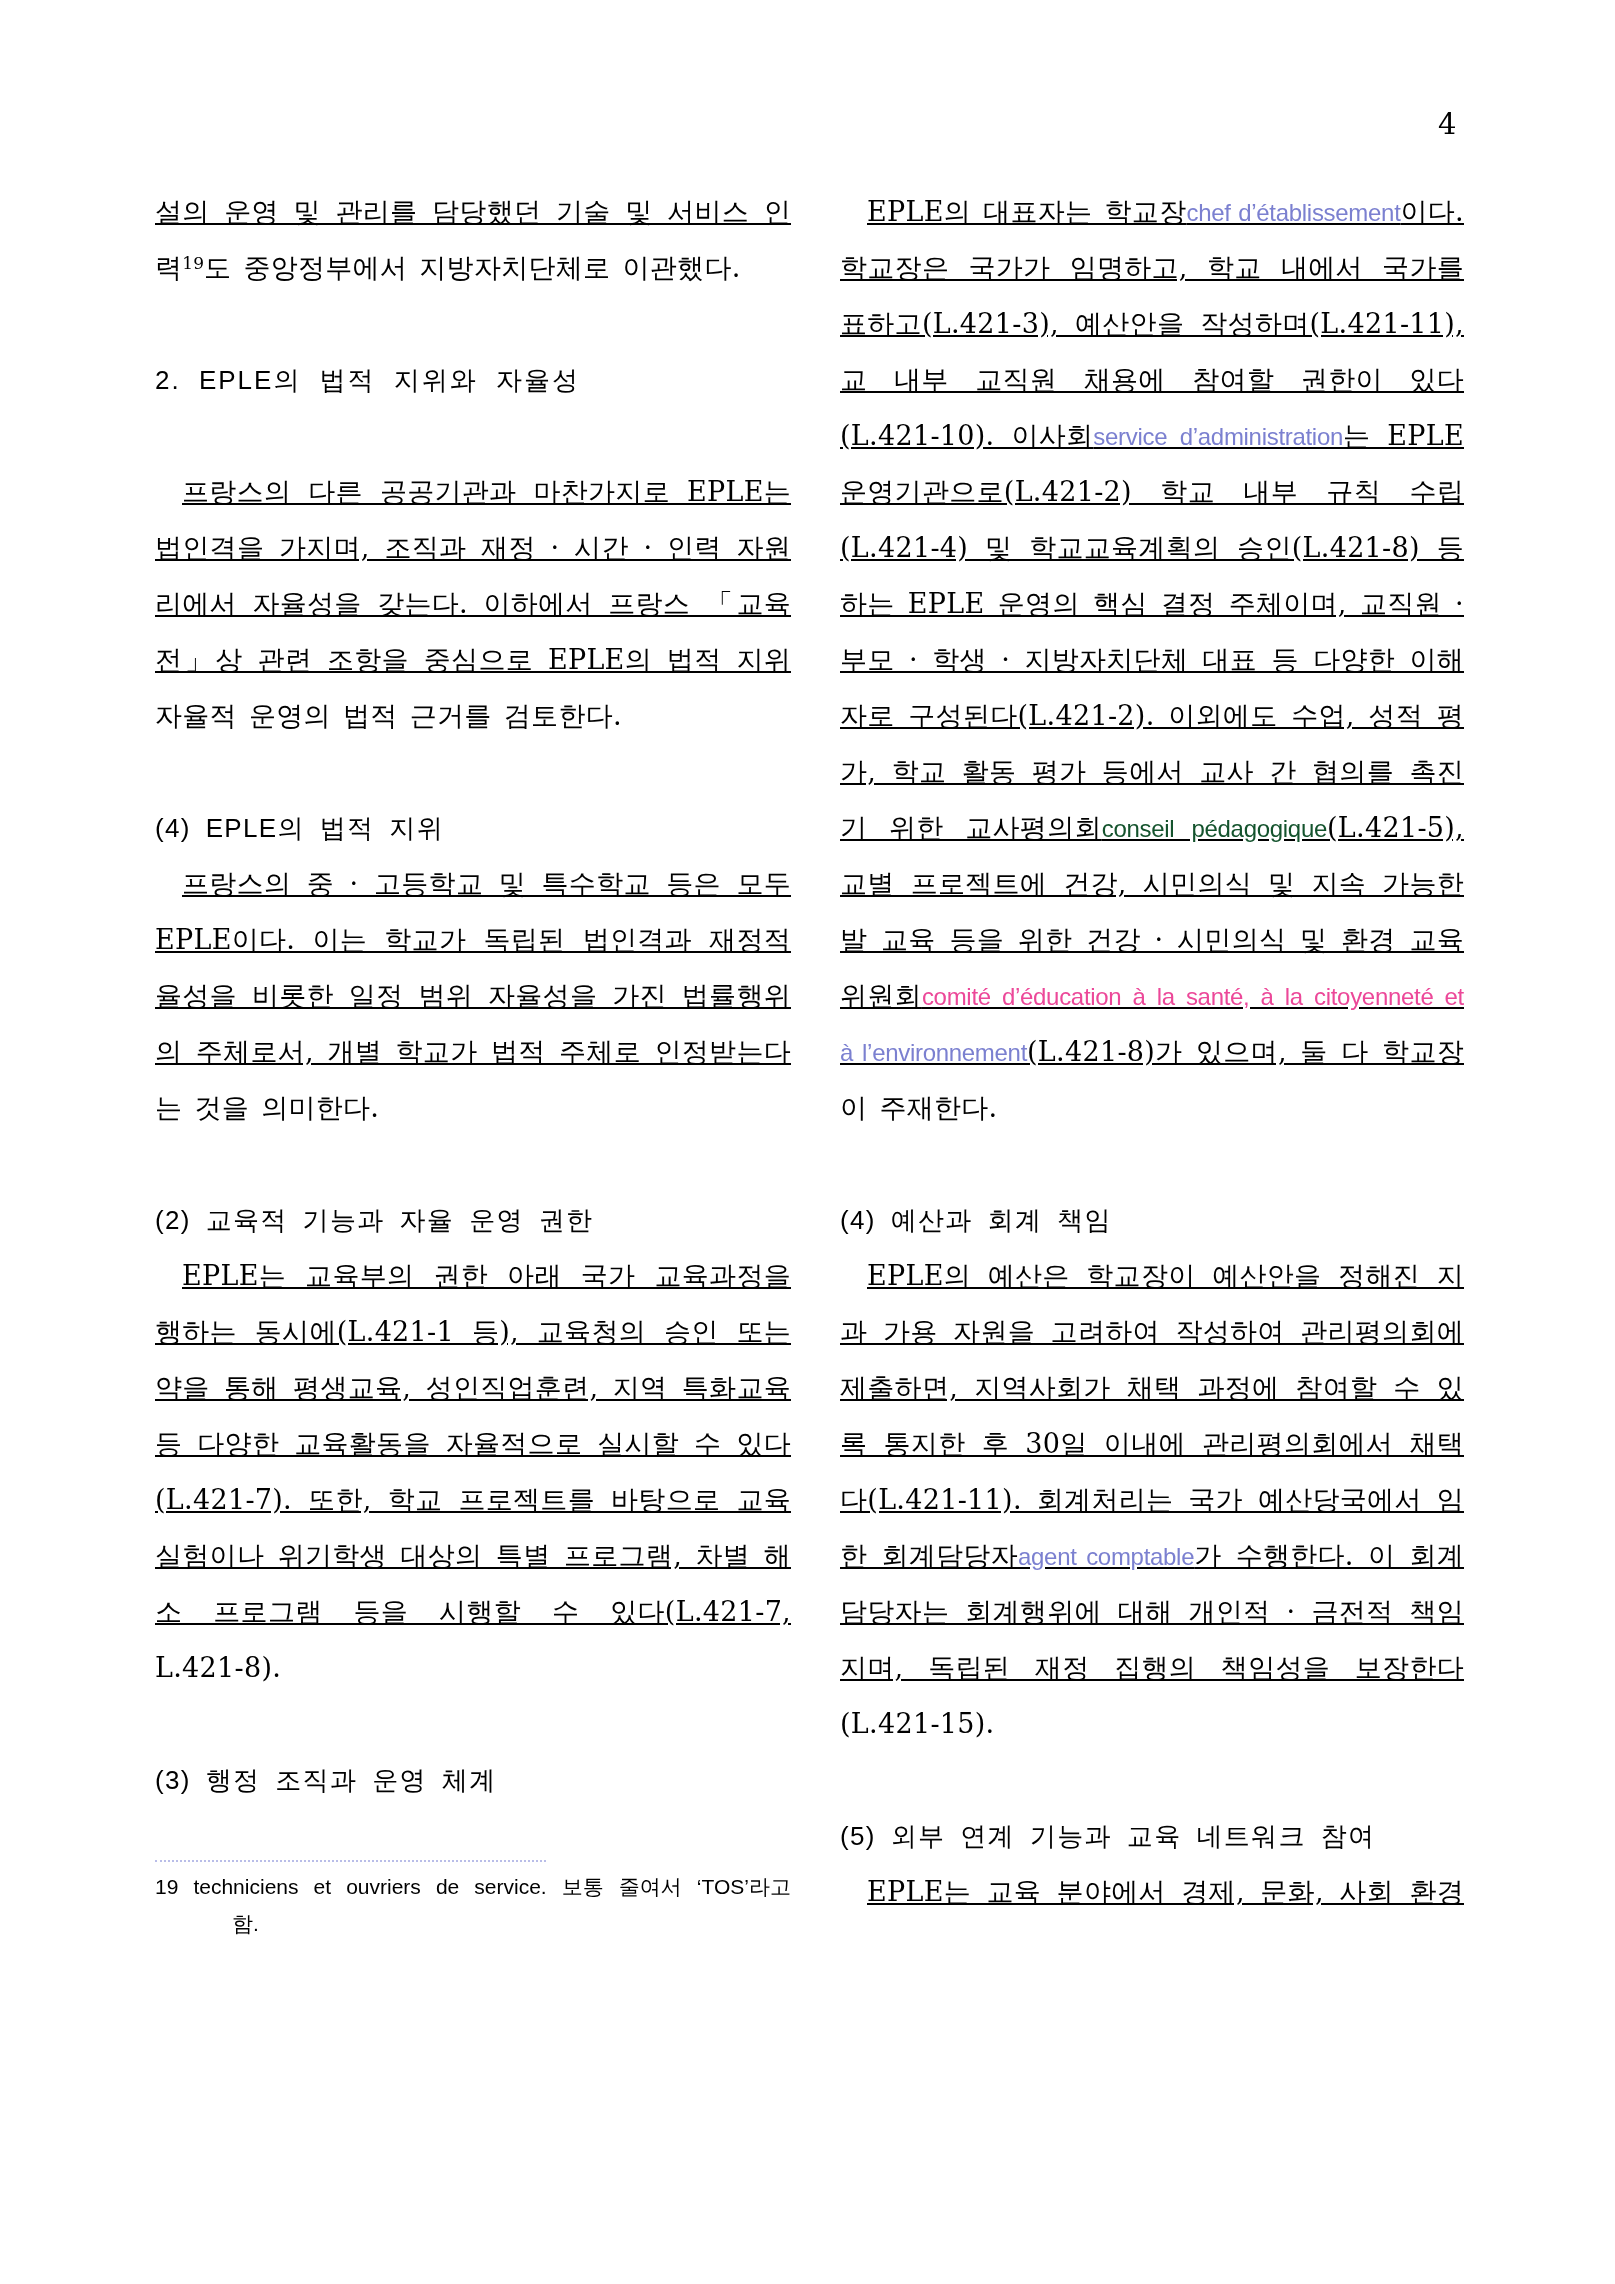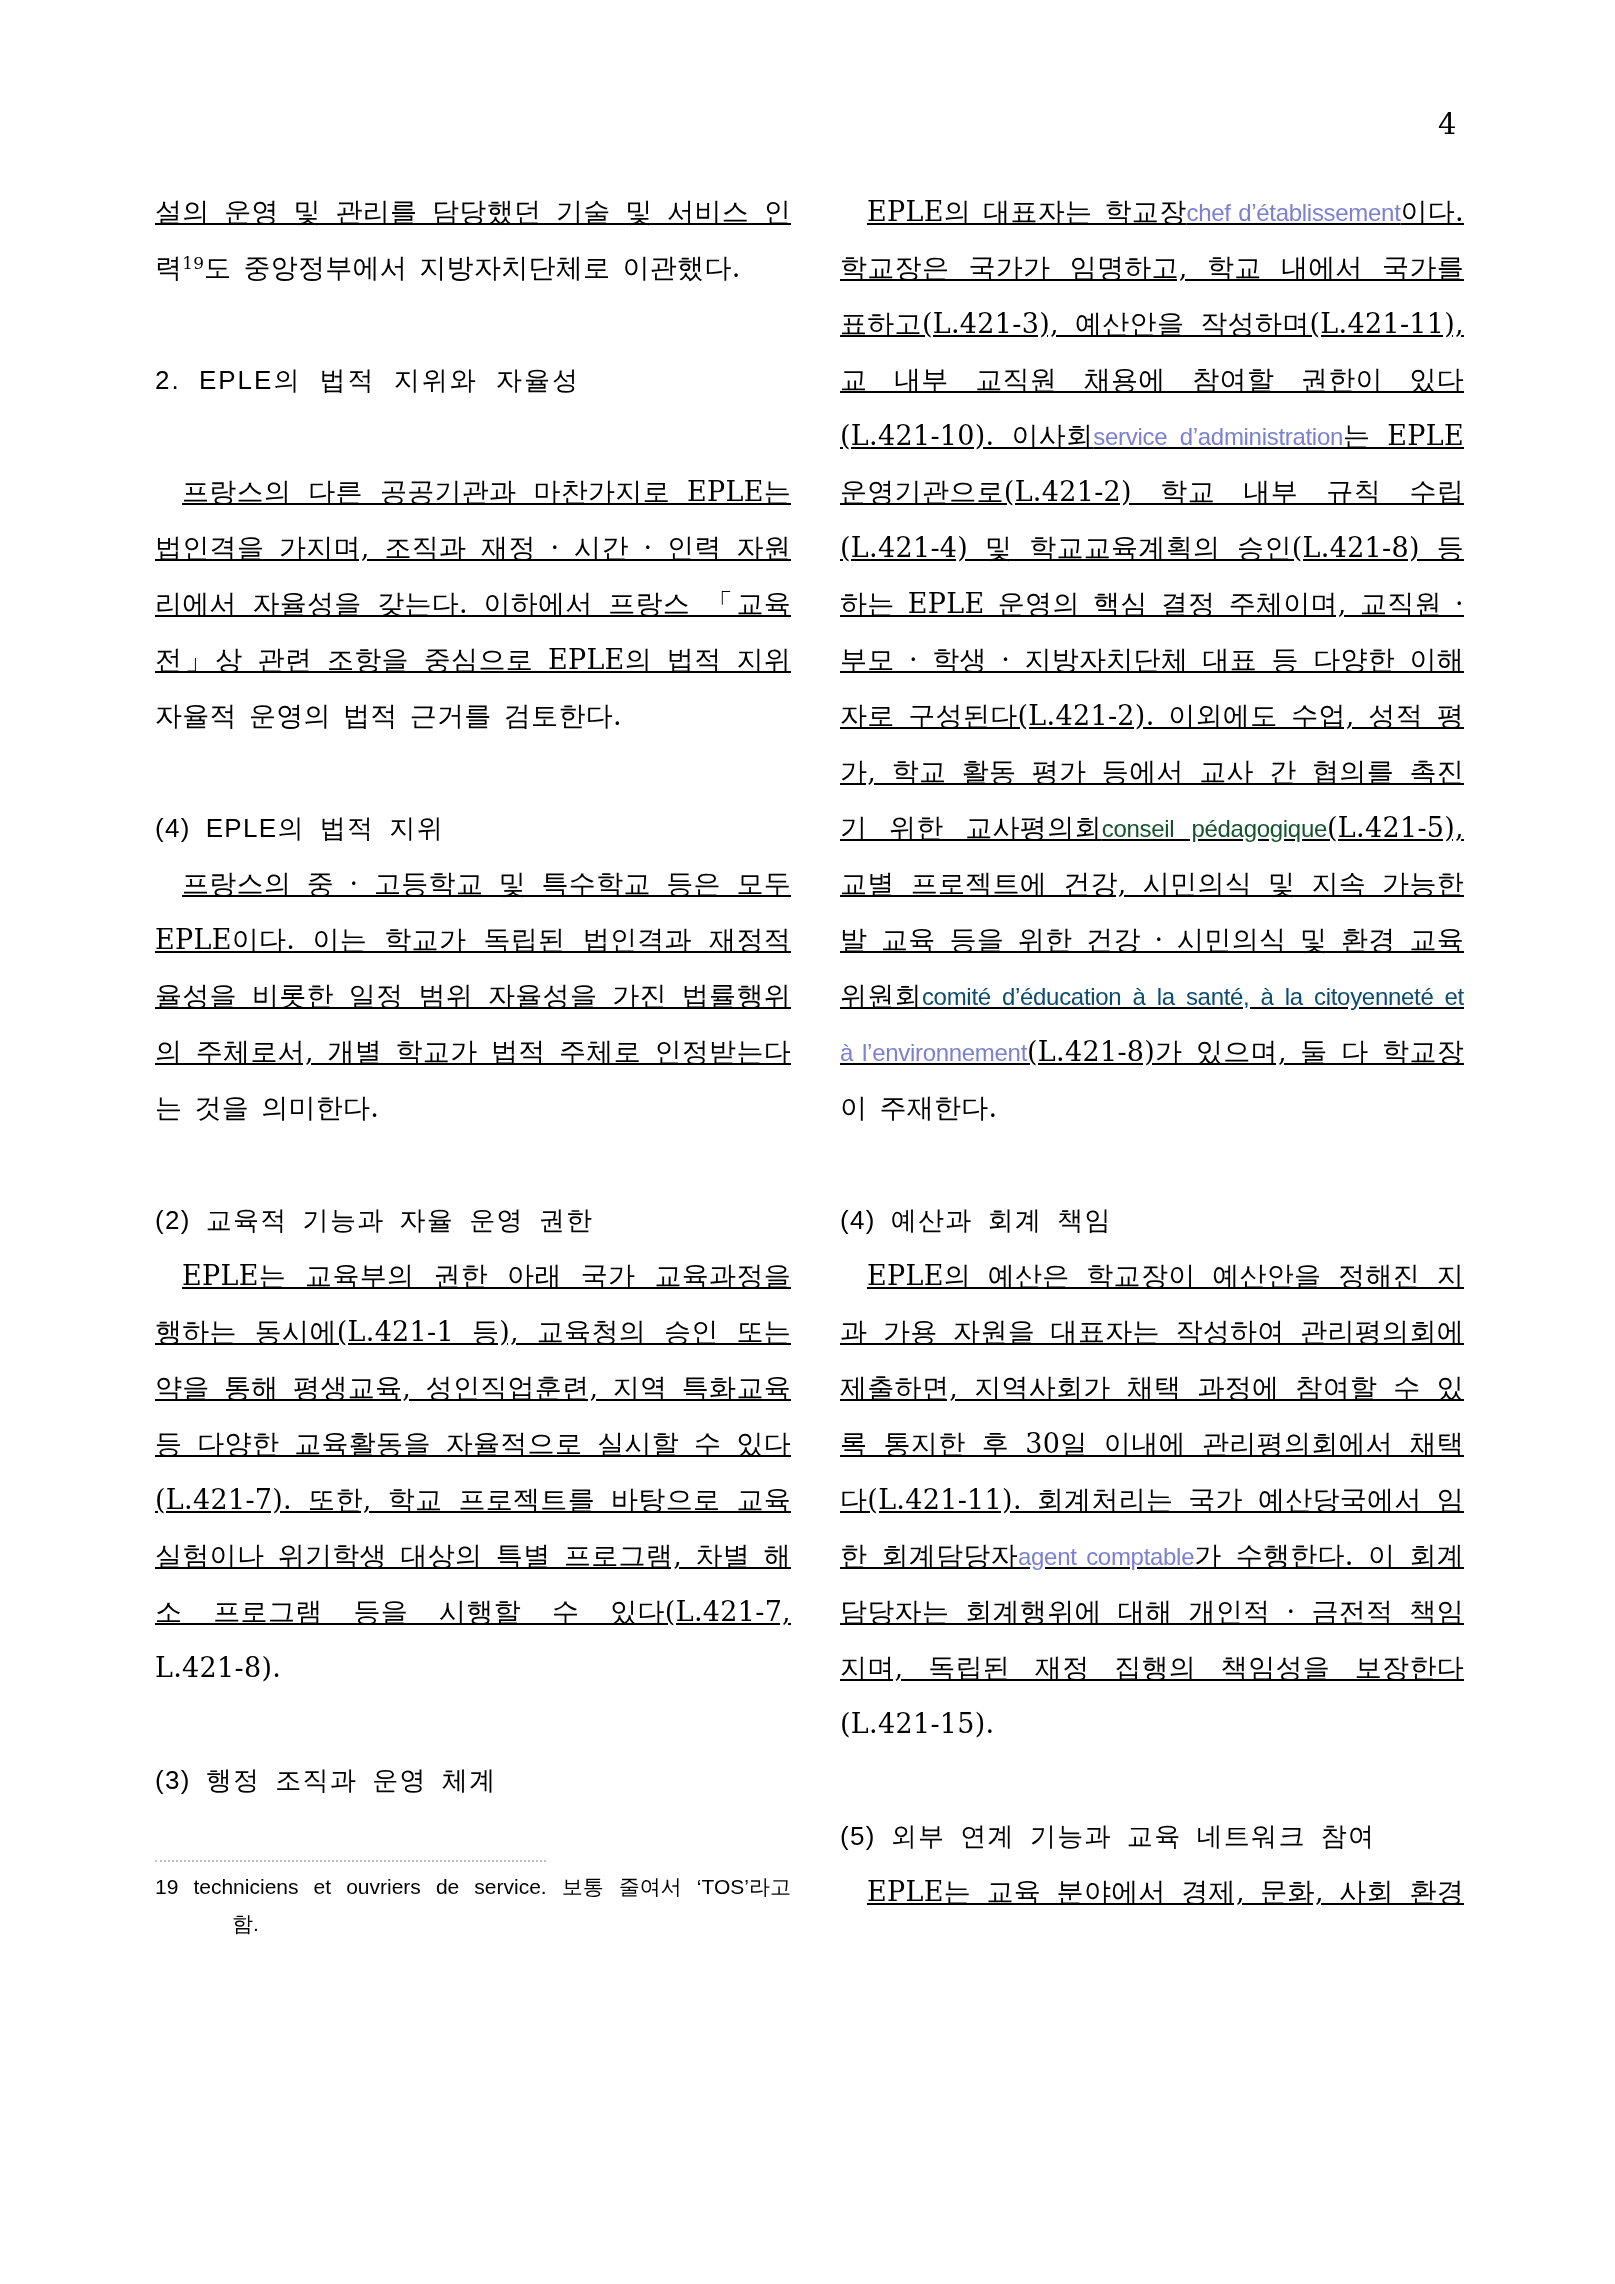--- a/index.html
+++ b/index.html
@@ -67,27 +67,27 @@
       <div class="line just"><span class="seg-ko">(L.421-10). 이사회</span><span class="seg-fr" style="color: rgb(123, 128, 208);">service d’administration</span><span class="seg-ko">는 EPLE의</span></div>
       <div class="line just"><span class="seg-ko">운영기관으로(L.421-2) 학교 내부 규칙 수립</span></div>
       <div class="line just"><span class="seg-ko">(L.421-4) 및 학교교육계획의 승인(L.421-8) 등을</span></div>
       <div class="line just"><span class="seg-ko">하는 EPLE 운영의 핵심 결정 주체이며, 교직원 · 학</span></div>
       <div class="line just"><span class="seg-ko">부모 · 학생 · 지방자치단체 대표 등 다양한 이해관계</span></div>
       <div class="line just"><span class="seg-ko">자로 구성된다(L.421-2). 이외에도 수업, 성적 평</span></div>
       <div class="line just"><span class="seg-ko">가, 학교 활동 평가 등에서 교사 간 협의를 촉진하</span></div>
       <div class="line just"><span class="seg-ko">기 위한 교사평의회</span><span class="seg-fr" style="color: #14532d;">conseil pédagogique</span><span class="seg-ko">(L.421-5), 학</span></div>
       <div class="line just"><span class="seg-ko">교별 프로젝트에 건강, 시민의식 및 지속 가능한 개</span></div>
       <div class="line just"><span class="seg-ko">발 교육 등을 위한 건강 · 시민의식 및 환경 교육</span></div>
-      <div class="line just"><span class="seg-ko">위원회</span><span class="seg-fr" style="color: #0c4a6e;">comité d’éducation à la santé, à la citoyenneté et</span></div>
+      <div class="line just"><span class="seg-ko">위원회</span><span class="seg-fr" style="color: #ec4899;">comité d’éducation à la santé, à la citoyenneté et</span></div>
       <div class="line just"><span class="seg-fr" style="color: rgb(123, 128, 208);">à l’environnement</span><span class="seg-ko">(L.421-8)가 있으며, 둘 다 학교장</span></div>
       <div class="line"><span class="seg-ko">이 주재한다.</span></div>
       <div class="gap"></div>
       <div class="line heading h2">(4) 예산과 회계 책임</div>
       <div class="line just" style="padding-left: 27px;"><span class="seg-ko">EPLE의 예산은 학교장이 예산안을 정해진 지침</span></div>
-      <div class="line just"><span class="seg-ko">과 가용 자원을 대표자는 작성하여 관리평의회에</span></div>
+      <div class="line just"><span class="seg-ko">과 가용 자원을 고려하여 작성하여 관리평의회에</span></div>
       <div class="line just"><span class="seg-ko">제출하면, 지역사회가 채택 과정에 참여할 수 있도</span></div>
       <div class="line just"><span class="seg-ko">록 통지한 후 30일 이내에 관리평의회에서 채택한</span></div>
       <div class="line just"><span class="seg-ko">다(L.421-11). 회계처리는 국가 예산당국에서 임명</span></div>
       <div class="line just"><span class="seg-ko">한 회계담당자</span><span class="seg-fr" style="color: rgb(123, 128, 208);">agent comptable</span><span class="seg-ko">가 수행한다. 이 회계</span></div>
       <div class="line just"><span class="seg-ko">담당자는 회계행위에 대해 개인적 · 금전적 책임을</span></div>
       <div class="line just"><span class="seg-ko">지며, 독립된 재정 집행의 책임성을 보장한다</span></div>
       <div class="line"><span class="seg-ko">(L.421-15).</span></div>
       <div class="gap"></div>
       <div class="line heading h2">(5) 외부 연계 기능과 교육 네트워크 참여</div>
       <div class="line just" style="padding-left: 27px;"><span class="seg-ko">EPLE는 교육 분야에서 경제, 문화, 사회 환경과</span></div>

